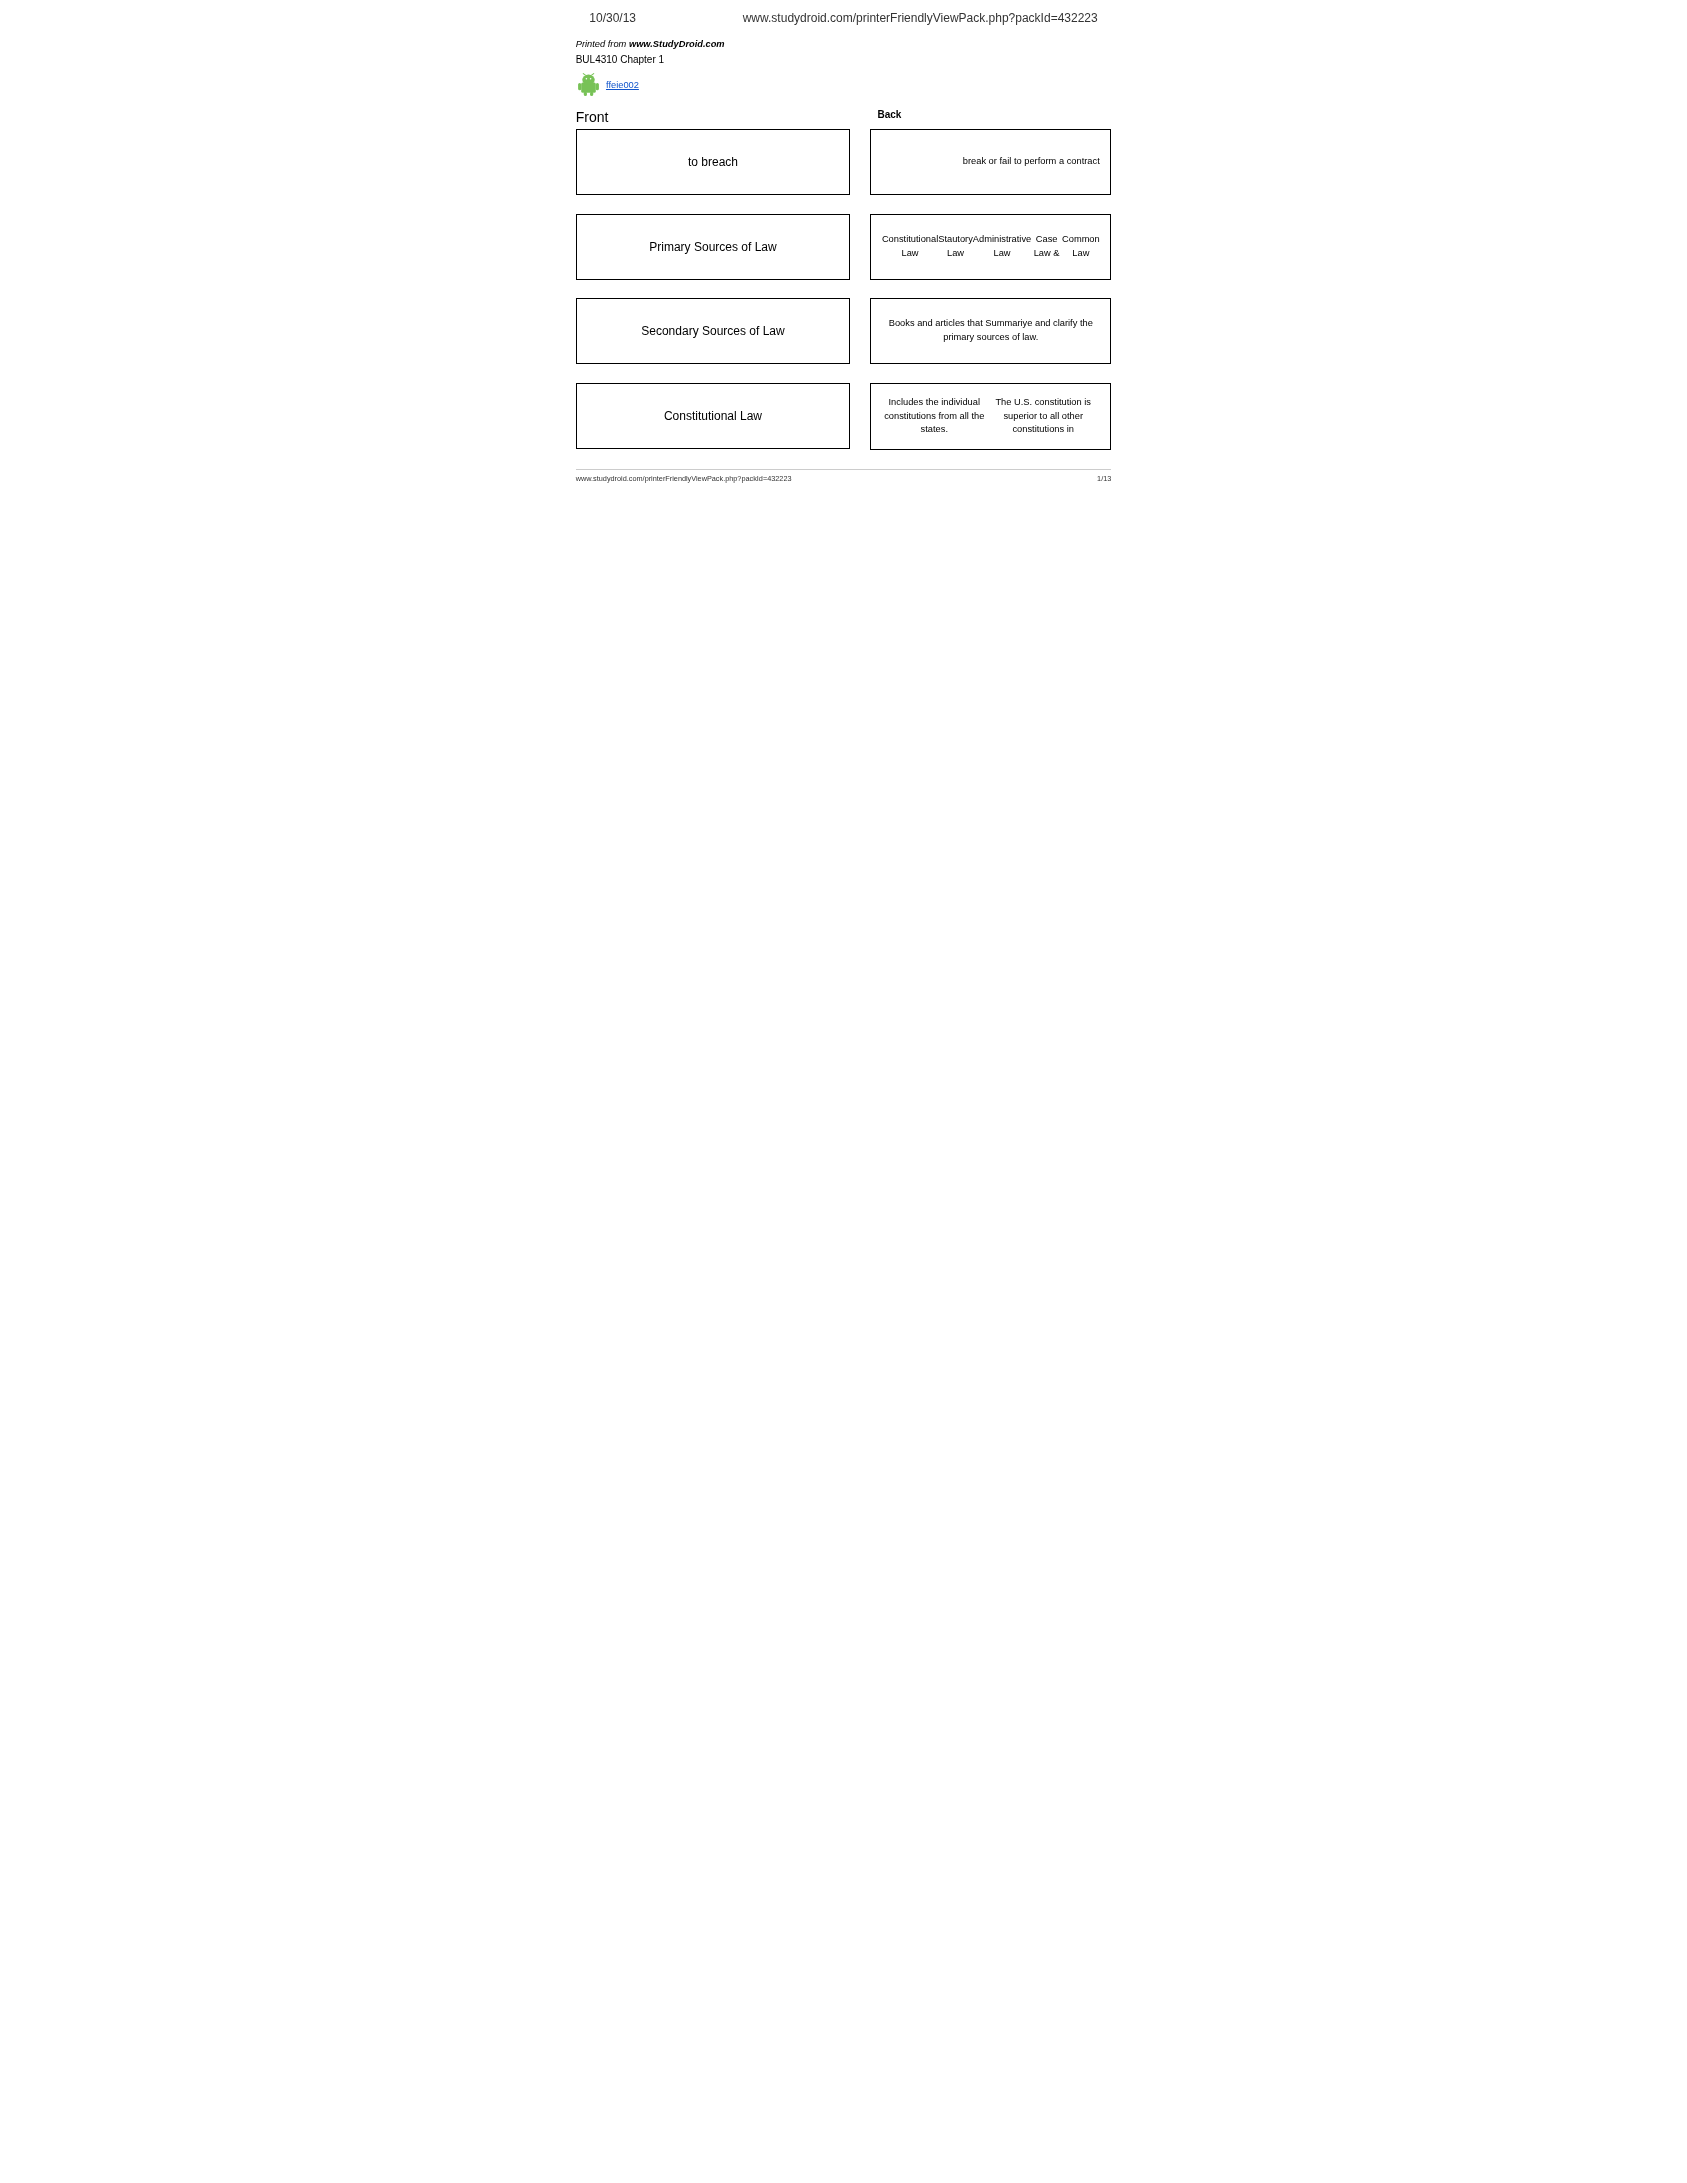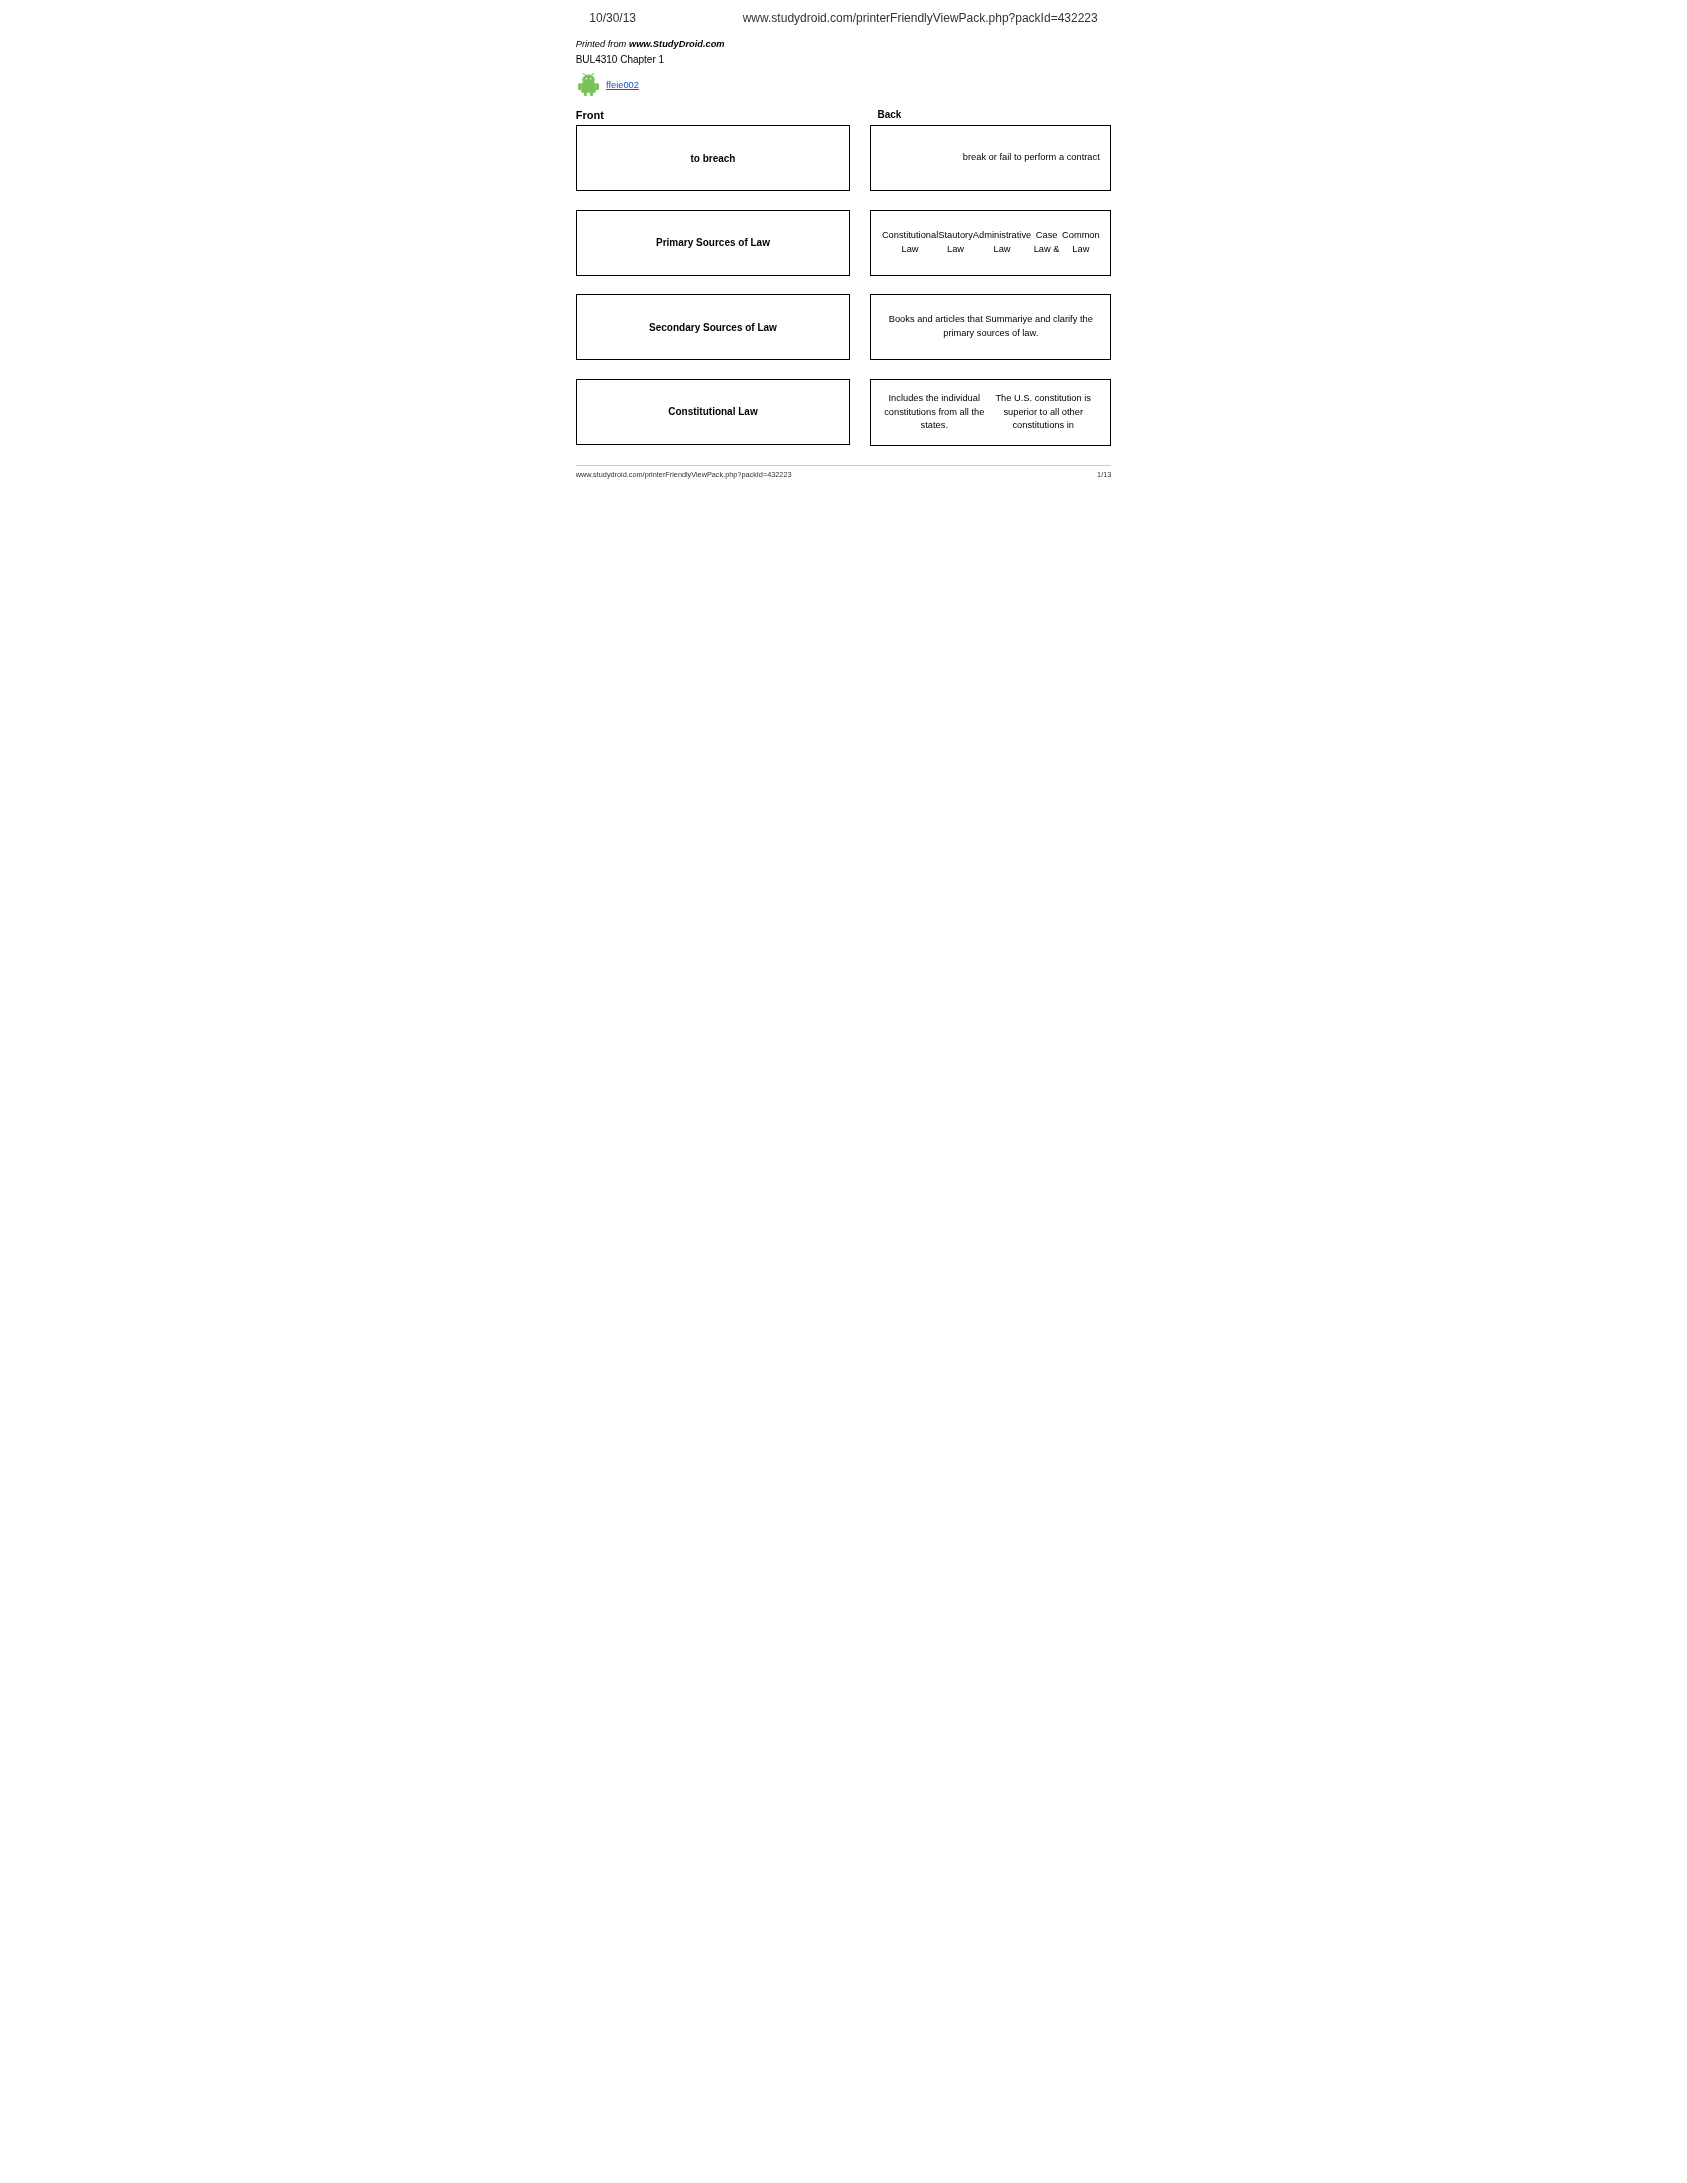--- a/index.html
+++ b/index.html
@@ -60,22 +60,22 @@
       cursor: pointer;
     }
 
     .columns-header {
       display: flex;
       margin-bottom: 4px;
     }
 
     .col-front-header {
       width: 55%;
-      font-weight: bold;
-      font-size: 11px;
+      font-weight: normal;
+      font-size: 14px;
     }
 
     .col-back-header {
       width: 45%;
       font-weight: bold;
       font-size: 10px;
       margin-left: 16px;
     }
 
     .card-row {
@@ -93,23 +93,22 @@
       width: 45%;
     }
 
     .front-card {
       border: 1.3px solid #000;
       padding: 20px 13.2px;
       display: flex;
       align-items: center;
       justify-content: center;
       min-height: 66px;
-      font-size: 10px;
+      font-size: 12px;
       text-align: center;
-      font-weight: bold;
     }
 
     .back-card {
       border: 1.3px solid #000;
       padding: 12px 10.6px;
       display: flex;
       align-items: center;
       justify-content: flex-end;
       min-height: 66px;
       font-size: 9.3px;

